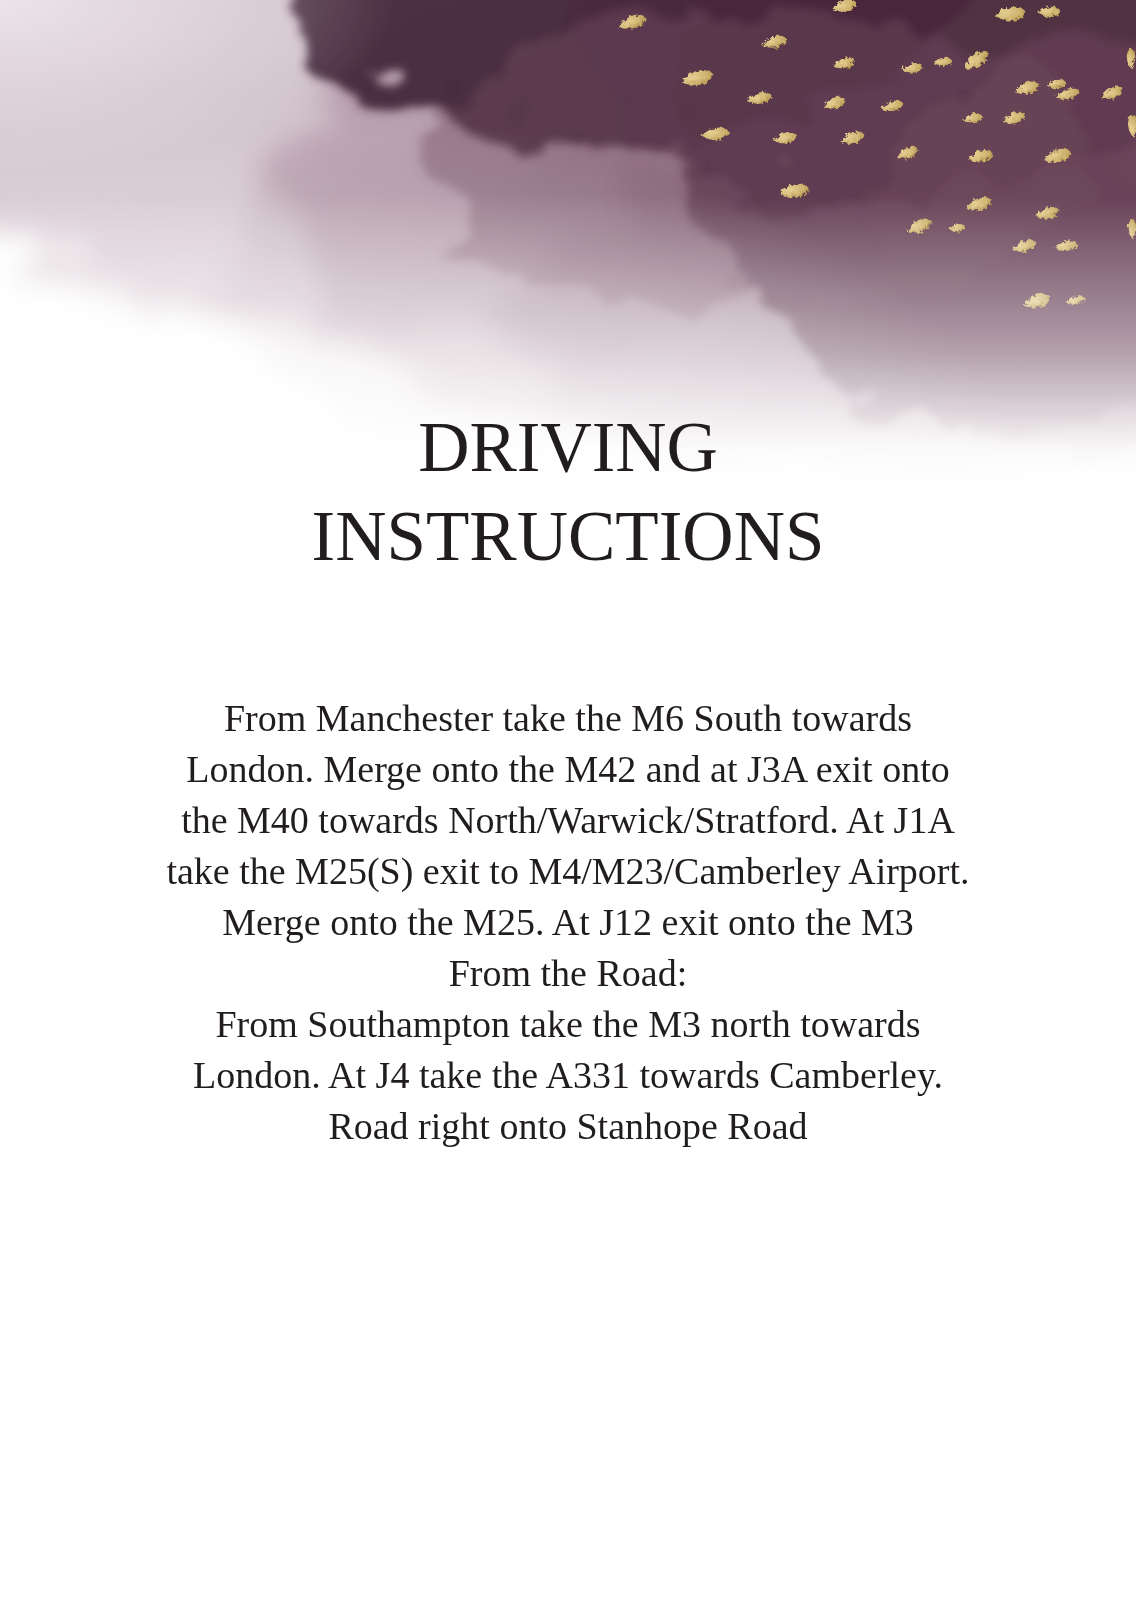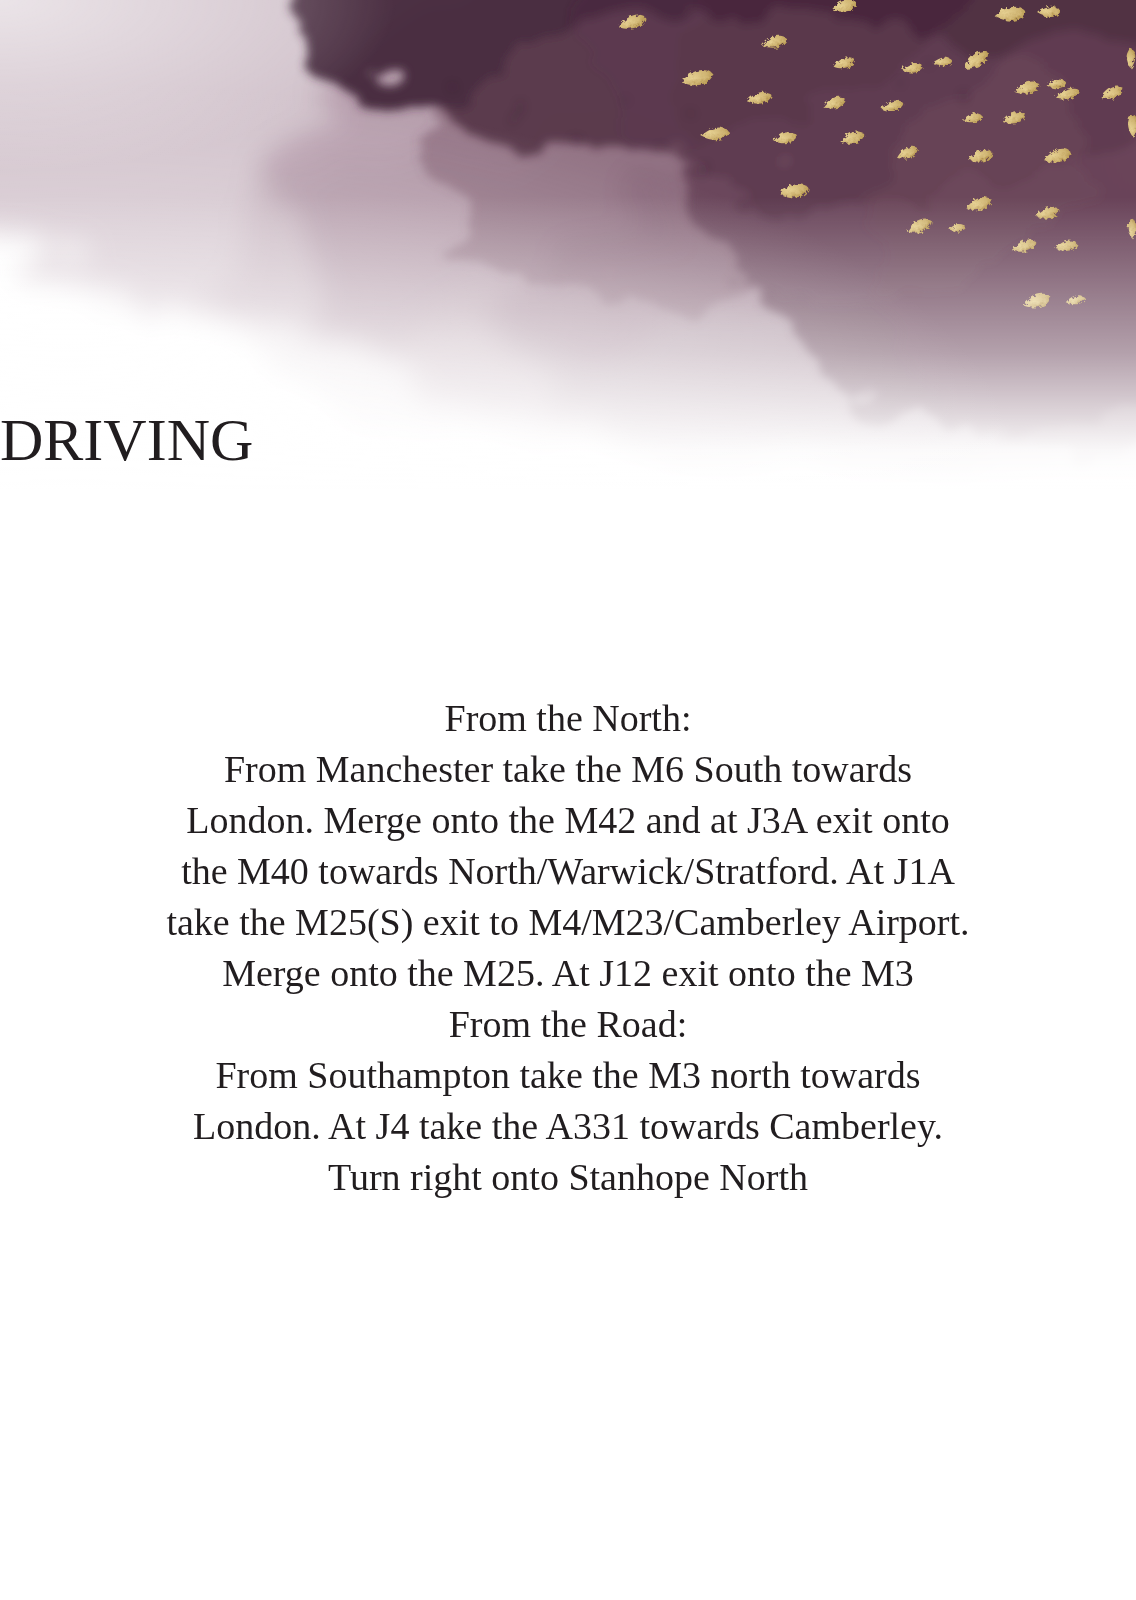--- a/index.html
+++ b/index.html
@@ -20,23 +20,24 @@
     top: 0;
     left: 0;
     display: block;
   }
   .title {
     position: absolute;
     top: 403px;
     left: 0;
     width: 100%;
     margin: 0;
+    text-align: center;
     font-family: "Liberation Serif", "DejaVu Serif", serif;
     font-weight: 400;
-    font-size: 60px;
+    font-size: 71px;
     line-height: 1.26;
     letter-spacing: 0;
     color: var(--ink, #211d1f);
   }
   .title span { display: block; }
   .directions {
     position: absolute;
     top: 693px;
     left: 0;
     width: 100%;
@@ -160,28 +161,28 @@
       <use xlink:href="#drop" href="#drop" transform="translate(1132 228) rotate(-90) scale(0.7)"></use>
     </g>
 
     <rect x="0" y="0" width="1136" height="490" fill="url(#fade)"></rect>
     <rect x="0" y="0" width="1136" height="490" fill="url(#cornerFadeBL)"></rect>
     <rect x="0" y="0" width="1136" height="490" fill="url(#cornerFadeTL)"></rect>
   </svg>
 
   <h1 class="title">
     <span>DRIVING</span>
+    <span>INSTRUCTIONS</span>
   </h1>
 
   <div class="directions">
-    <div>From the North:</div>
     <div>From Manchester take the M6 South towards</div>
     <div>London. Merge onto the M42 and at J3A exit onto</div>
     <div>the M40 towards North/Warwick/Stratford. At J1A</div>
     <div>take the M25(S) exit to M4/M23/Camberley Airport.</div>
     <div>Merge onto the M25. At J12 exit onto the M3</div>
     <div>From the Road:</div>
     <div>From Southampton take the M3 north towards</div>
     <div>London. At J4 take the A331 towards Camberley.</div>
-    <div>Turn right onto Stanhope North</div>
+    <div>Road right onto Stanhope Road</div>
   </div>
 
 </div>
 
 </body></html>

